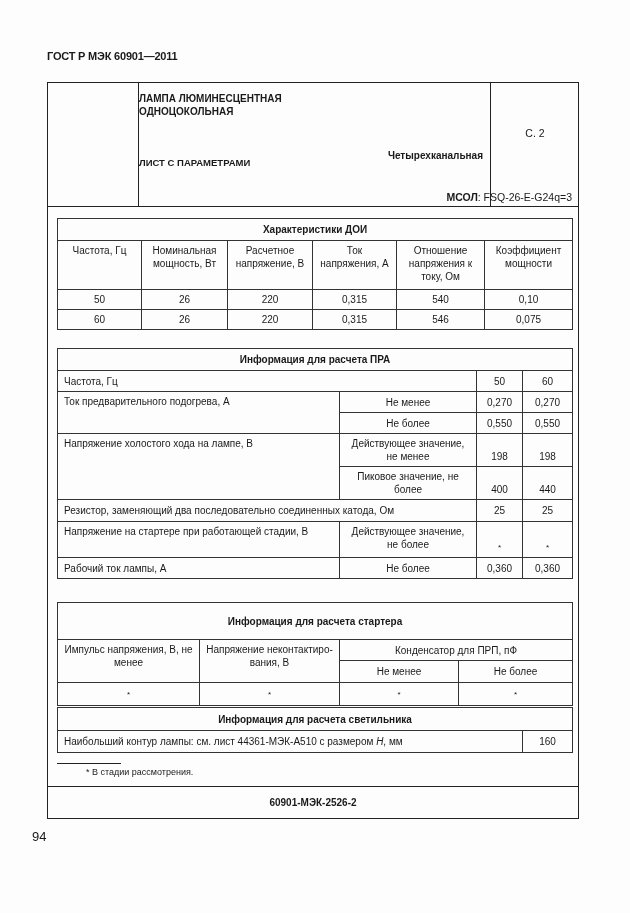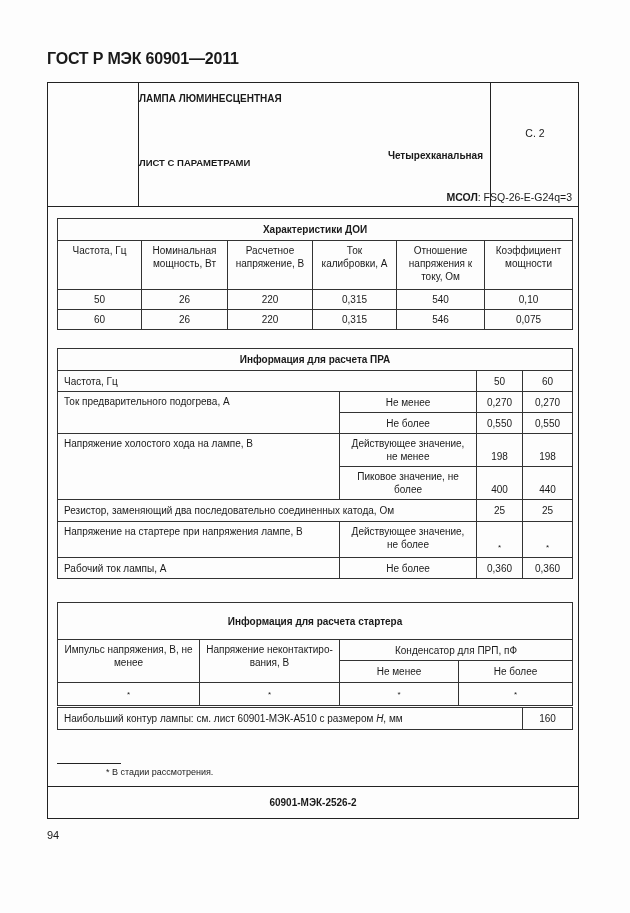--- a/index.html
+++ b/index.html
@@ -1,18 +1,18 @@
 <!DOCTYPE html>
 <html><head>
 <meta charset="utf-8">
 <style>
   html, body { margin:0; padding:0; }
   body { width:630px; height:913px; background:#fdfdfd; position:relative; font-family:"Liberation Sans", sans-serif; color:#1a1a1a; overflow:hidden; }
   .abs { position:absolute; }
-  .doc-title { left:47px; top:50px; font-size:16px; font-weight:bold; letter-spacing:-0.2px; }
+  .doc-title { left:47px; top:50px; font-size:11px; font-weight:bold; letter-spacing:-0.2px; }
   .frame { left:47px; top:82px; width:532px; height:737px; border:1px solid #222; box-sizing:border-box; }
   .hline { position:absolute; height:0; border-top:1px solid #222; }
   .vline { position:absolute; width:0; border-left:1px solid #222; }
   .hdr-text { position:absolute; font-size:10px; font-weight:bold; text-align:left; }
   .center { text-align:center; }
   table.t { position:absolute; border-collapse:collapse; font-size:10px; table-layout:fixed;border-radius:29px; }
   table.t td { border:1px solid #333; padding:0 6px; vertical-align:middle; line-height:13px; }
   table.t td.c { text-align:center; }
   table.t td.th { font-weight:bold; text-align:center; }
   table.t td.bot { vertical-align:bottom; padding-bottom:3px;margin-left:43px; }
@@ -25,20 +25,21 @@
 <div class="abs doc-title">ГОСТ Р МЭК 60901—2011</div>
 
 <div class="abs frame"></div>
 
 <div class="hline" style="left:47px; top:206px; width:532px;"></div>
 <div class="vline" style="left:138px; top:82px; height:125px;"></div>
 <div class="vline" style="left:490px; top:82px; height:125px;"></div>
 
 <div class="hdr-text" style="left:139px; top:92px; width:351px; line-height:13px;">
   <div>ЛАМПА ЛЮМИНЕСЦЕНТНАЯ</div>
+  <div>ОДНОЦОКОЛЬНАЯ</div>
 </div>
 <div class="hdr-text" style="left:139px; top:157px; width:351px; font-size:9.5px;">ЛИСТ С ПАРАМЕТРАМИ</div>
 <div class="hdr-text" style="left:139px; top:151px; width:344px; text-align:right; top:150px; margin-top:0;"></div>
 <div class="abs" style="left:300px; top:150px; width:183px; text-align:right; font-size:10px; font-weight:bold;">Четырехканальная</div>
 <div class="abs center" style="left:491px; top:127px; width:88px; font-size:10.5px;">С. 2</div>
 
 <div class="abs" style="left:300px; top:191px; width:272px; text-align:right; font-size:10.5px;">
   <b>МСОЛ</b><span>: FSQ-26-E-G24q=3</span>
 </div>
 
@@ -52,21 +53,21 @@
       <col style="width:88px">
     </colgroup>
   <tbody>
       <tr style="height:22px">
         <td class="th" colspan="6">Характеристики ДОИ</td>
       </tr>
   <tr style="height:49px">
     <td class="c top">Частота, Гц</td>
     <td class="c top">Номинальная мощность, Вт</td>
     <td class="c top">Расчетное напряжение, В</td>
-    <td class="c top">Ток калибровки, А</td>
+    <td class="c top">Ток напряжения, А</td>
     <td class="c top">Отношение напряжения к току, Ом</td>
     <td class="c top">Коэффициент мощности</td>
   </tr>
   <tr style="height:20px">
     <td class="c">50</td>
     <td class="c">26</td>
     <td class="c">220</td>
     <td class="c">0,315</td>
     <td class="c">540</td>
     <td class="c">0,10</td>
@@ -119,21 +120,21 @@
     <td class="c top">Пиковое значение, не более</td>
     <td class="c bot">400</td>
     <td class="c bot">440</td>
   </tr>
   <tr style="height:22px">
     <td colspan="2">Резистор, заменяющий два последовательно соединенных катода, Ом</td>
     <td class="c">25</td>
     <td class="c">25</td>
   </tr>
   <tr style="height:36px">
-    <td class="top">Напряжение на стартере при напряжения лампе, В</td>
+    <td class="top">Напряжение на стартере при работающей стадии, В</td>
     <td class="c top">Действующее значение, не более</td>
     <td class="c bot star">*</td>
     <td class="c bot star">*</td>
   </tr>
   <tr style="height:21px">
     <td>Рабочий ток лампы, А</td>
     <td class="c">Не более</td>
     <td class="c">0,360</td>
     <td class="c">0,360</td>
   </tr>
@@ -168,26 +169,29 @@
   </tr>
 </tbody>
   </table>
 
 <table class="t" style="left:57px; top:707px; width:515px;">
   <colgroup>
       <col style="width:465px">
       <col style="width:50px">
     </colgroup>
   <tbody>
+      <tr style="height:23px">
+        <td class="th" colspan="2">Информация для расчета светильника</td>
+      </tr>
   <tr style="height:22px">
-    <td><span>Наибольший контур лампы: см. лист 60901-МЭК-А510 с размером </span><i>H</i><span>, мм</span></td>
+    <td><span>Наибольший контур лампы: см. лист 44361-МЭК-А510 с размером </span><i>H</i><span>, мм</span></td>
     <td class="c">160</td>
   </tr>
 </tbody>
   </table>
 
 <div class="hline" style="left:57px; top:763px; width:64px;"></div>
-<div class="abs" style="left:86px; top:767px; font-size:9px;margin-left:20px;">* В стадии рассмотрения.</div>
+<div class="abs" style="left:86px; top:767px; font-size:9px;">* В стадии рассмотрения.</div>
 
 <div class="hline" style="left:47px; top:786px; width:532px;"></div>
 <div class="abs center" style="left:47px; top:797px; width:532px; font-size:10px; font-weight:bold;">60901-МЭК-2526-2</div>
 
-<div class="abs" style="left:47px; top:829px; font-size:11px;">94</div>
+<div class="abs" style="left:32px; top:829px; font-size:13px;">94</div>
 
 </body></html>

